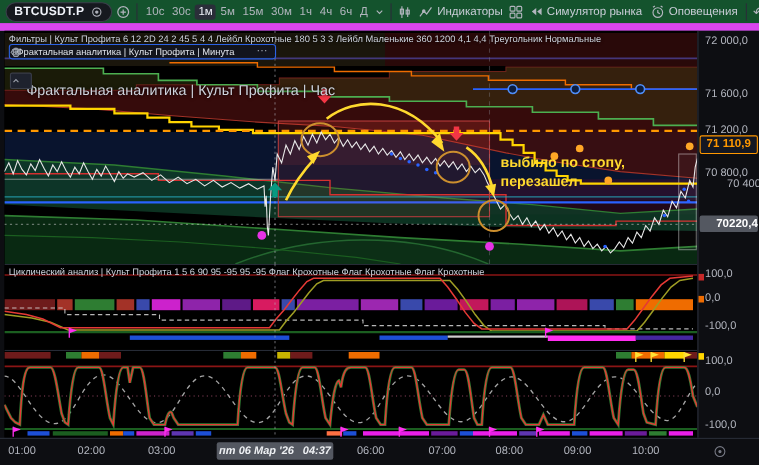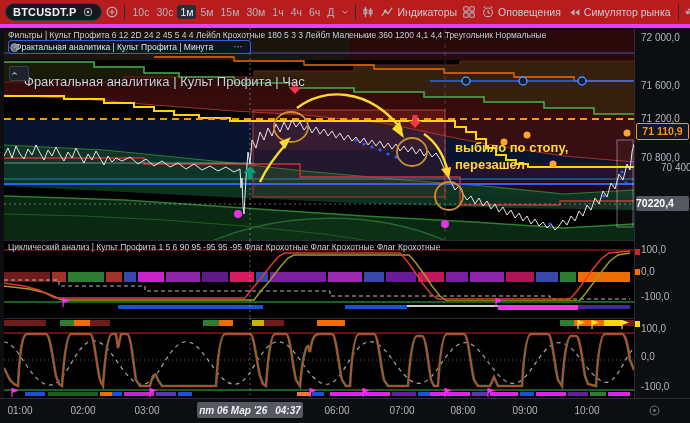--- a/index.html
+++ b/index.html
@@ -1,21 +1,21 @@
 <!DOCTYPE html>
 <html><head>
 <meta charset="utf-8">
 <style>
   html,body{margin:0;padding:0;background:#000;}
   .screen{position:relative;width:690px;height:423px;background:#0d0e12;overflow:hidden;
           font-family:"Liberation Sans","DejaVu Sans",sans-serif;color:#d1d4dc;}
   
-  .toolbar{position:absolute;left:0;top:0;width:690px;height:28px;background:#b91c1c;
+  .toolbar{position:absolute;left:0;top:0;width:690px;height:28px;background:#14532d;
            display:flex;align-items:center;padding:0 5px;box-sizing:border-box;gap:3px;
-           font-size:10.5px;white-space:nowrap;overflow:hidden;border-bottom:4px solid #d946ef;}
+           font-size:10.5px;white-space:nowrap;overflow:hidden;border-bottom:7px solid #d946ef;}
   .toolbar svg{flex:none;}
   .icon{color:#b2b5be;display:inline-flex;align-items:center;justify-content:center;}
   .pill{display:flex;align-items:center;gap:5px;border:1px solid #3a3e4a;border-radius:10px;
         padding:2px 7px;background:#16191f;}
   .sym{font-weight:bold;color:#f0f3fa;font-size:11px;letter-spacing:.2px;}
   .sep{width:1px;height:16px;background:#2a2e39;margin:0 2px;flex:none;}
   .tfgroup{display:flex;align-items:center;gap:1px;}
   .tf{padding:1px 3px;border-radius:3px;color:#b2b5be;font-size:10.5px;cursor:pointer;}
   .tf.active{background:#2a2e39;color:#f0f3fa;}
   .tbtn{display:flex;align-items:center;gap:3px;color:#c8ccd6;padding:0 2px;}
@@ -33,21 +33,21 @@
   .plg{position:absolute;left:4px;font-size:8.5px;color:#cdd2dc;white-space:nowrap;text-shadow:0 0 3px #000;}
   .collapse{position:absolute;left:5px;top:38px;width:18px;height:13px;background:#1e222d;
             border:1px solid #3a3e4a;border-radius:2px;display:flex;align-items:center;justify-content:center;color:#9aa0aa;}
   
   .paxis{position:absolute;left:634px;top:28px;width:56px;height:370px;background:#0d0e12;
          border-left:1px solid #2a2e39;font-size:10px;color:#b2b5be;}
   .plab{position:absolute;left:6px;height:12px;line-height:12px;white-space:nowrap;}
   .plab-orange{position:absolute;left:1px;right:2px;top:95px;height:15px;line-height:15px;text-align:center;
                border:1px solid #ff9800;border-radius:2px;background:#131722;color:#ff9800;
                font-size:10.5px;font-weight:bold;white-space:nowrap;}
-  .plab-gray{position:absolute;left:1px;right:2px;top:168px;height:15px;line-height:15px;text-align:left;
+  .plab-gray{position:absolute;left:1px;right:2px;top:168px;height:15px;line-height:15px;text-align:right;
              border-radius:2px;background:#545861;color:#fff;font-size:10.5px;font-weight:bold;white-space:nowrap;}
   .pmark{position:absolute;left:0;width:5px;}
   .taxis{position:absolute;left:0;top:398px;width:690px;height:25px;background:#0d0e12;
          border-top:1px solid #2a2e39;font-size:10px;color:#b2b5be;}
   .tlab{position:absolute;top:6px;transform:translateX(-50%);white-space:nowrap;}
   .tcross{position:absolute;left:197px;top:3px;width:106px;height:16px;border-radius:2px;background:#545861;
           color:#eef0f3;display:flex;align-items:center;justify-content:center;gap:8px;
           font-size:10px;font-weight:bold;white-space:nowrap;font-style:italic;}
   .corner-ico{position:absolute;left:648px;top:5px;color:#787b86;}
 </style>
@@ -110,34 +110,34 @@
     <span class="icon">
       <svg width="14" height="14" viewBox="0 0 16 16" fill="none" stroke="currentColor" stroke-width="1.2">
           <rect x="2" y="2" width="5" height="5" rx="1"></rect>
           <rect x="9" y="2" width="5" height="5" rx="1"></rect>
           <rect x="2" y="9" width="5" height="5" rx="1"></rect>
           <rect x="9" y="9" width="5" height="5" rx="1"></rect>
         </svg>
     </span>
     <div class="tbtn">
       <span class="icon">
+        <svg width="13" height="13" viewBox="0 0 16 16" fill="currentColor">
+            <path d="M8,4 L3,8 L8,12 Z M14,4 L9,8 L14,12 Z"></path>
+          </svg>
+      </span>
+      <span>Симулятор рынка</span>
+    </div>
+    <div class="tbtn">
+      <span class="icon">
         <svg width="14" height="14" viewBox="0 0 16 16" fill="none" stroke="currentColor" stroke-width="1.2">
             <circle cx="8" cy="8.5" r="5"></circle>
             <path d="M8,5.8 V8.5 L10.2,9.8 M3,3 L5,1.6 M13,3 L11,1.6"></path>
           </svg>
       </span>
       <span>Оповещения</span>
-    </div>
-    <div class="tbtn">
-      <span class="icon">
-        <svg width="13" height="13" viewBox="0 0 16 16" fill="currentColor">
-            <path d="M8,4 L3,8 L8,12 Z M14,4 L9,8 L14,12 Z"></path>
-          </svg>
-      </span>
-      <span>Симулятор рынка</span>
     </div>
     <div class="sep"></div>
     <span class="undoredo">↶</span>
 
   </div>
 
   <div class="chart">
 
     <svg id="mainSvg" width="630" height="212" viewBox="0 0 630 212" style="top:0">
       <rect width="630" height="212" fill="#000"></rect>

